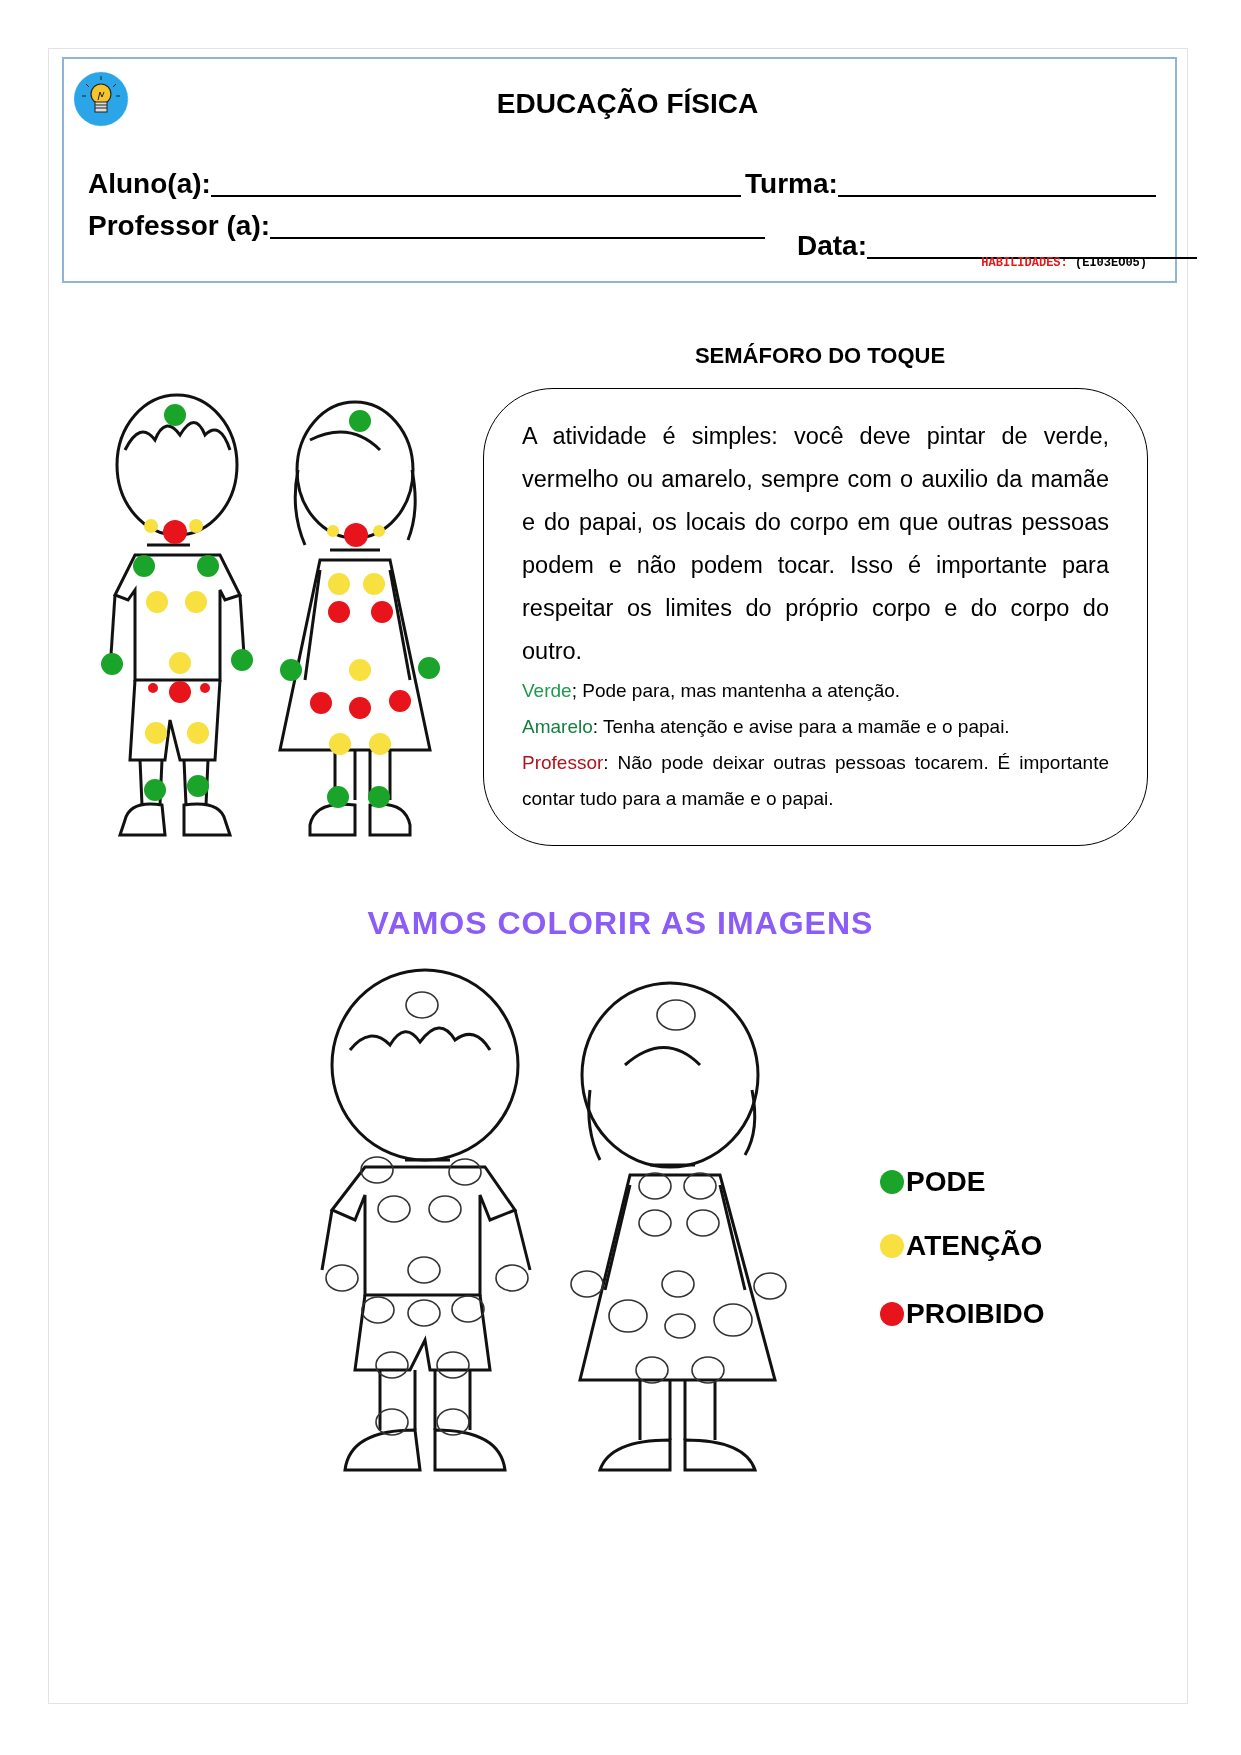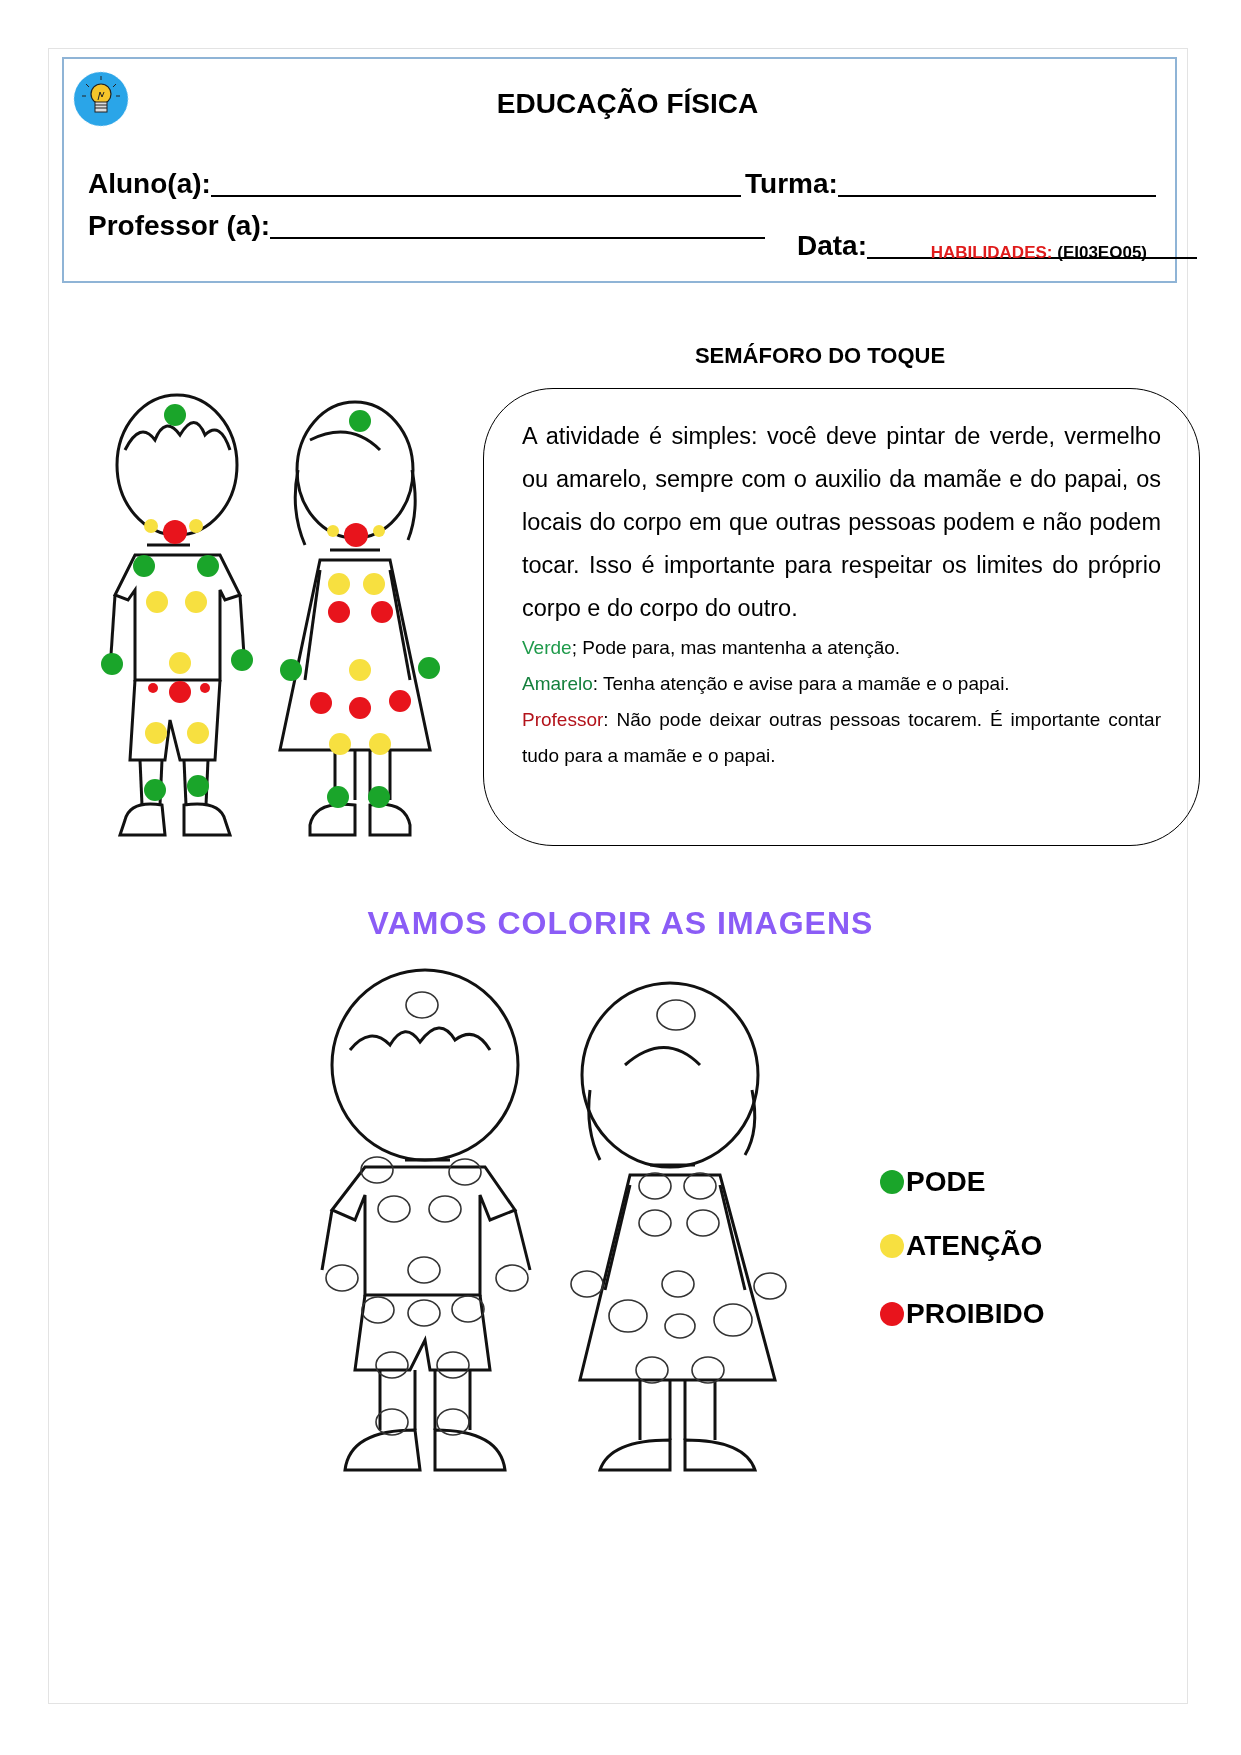--- a/index.html
+++ b/index.html
@@ -3,24 +3,24 @@
 <meta charset="utf-8">
 <style>
   html, body { margin: 0; padding: 0; background: #ffffff; }
   body { width: 1241px; height: 1755px; position: relative; overflow: hidden; font-family: "Liberation Sans", sans-serif; color: #000; }
   .page-frame { position: absolute; left: 48px; top: 48px; width: 1140px; height: 1656px; border: 1px solid #e3e3e3; box-sizing: border-box; }
   .header-box { position: absolute; left: 62px; top: 57px; width: 1115px; height: 226px; border: 2px solid #8fb4d6; box-sizing: border-box; }
   .logo { position: absolute; left: 72px; top: 70px; width: 58px; height: 58px; }
   .title { position: absolute; left: 0; top: 88px; width: 1241px; text-align: center; font-weight: bold; font-size: 28px; padding-left: 7px; }
   .field { position: absolute; font-weight: bold; font-size: 28px; display: flex; align-items: flex-end; }
   .field .line { border-bottom: 2px solid #000; height: 2px; margin-bottom: 3px; }
-  .habil { position: absolute; right: 94px; top: 243px; font-weight: bold; font-size: 17px; }
+  .habil { position: absolute; right: 94px; top: 256px; font-weight: bold; font-size: 12px; font-family: Liberation Mono, monospace; }
   .habil .red { color: #e01b1b; }
   .sem-title { position: absolute; left: 680px; top: 343px; width: 280px; text-align: center; font-weight: bold; font-size: 22px; }
-  .text-box { position: absolute; left: 483px; top: 388px; width: 717px; height: 458px; border: 1.5px solid #000; border-radius: 70px; box-sizing: border-box; padding: 26px 38px 0 38px; }
+  .text-box { position: absolute; left: 483px; top: 388px; width: 665px; height: 458px; border: 1.5px solid #000; border-radius: 70px; box-sizing: border-box; padding: 26px 38px 0 38px; }
   .para { font-size: 23.5px; line-height: 43px; text-align: justify; }
   .small { font-size: 19px; line-height: 36px; text-align: justify; }
   .green { color: #1e9a4a; }
   .yellow { color: #15803d; }
   .darkred { color: #b3121a; }
   .colorir { position: absolute; left: 0; top: 905px; width: 1241px; text-align: center; font-weight: bold; font-size: 32px; color: #8b5cf6; letter-spacing: 1px; }
   .legend { position: absolute; left: 880px; font-weight: 900; font-size: 28px; display: flex; align-items: center; }
   .legend .dot { width: 24px; height: 24px; border-radius: 50%; margin-right: 2px; }
   svg { position: absolute; overflow: visible; }
 </style>

